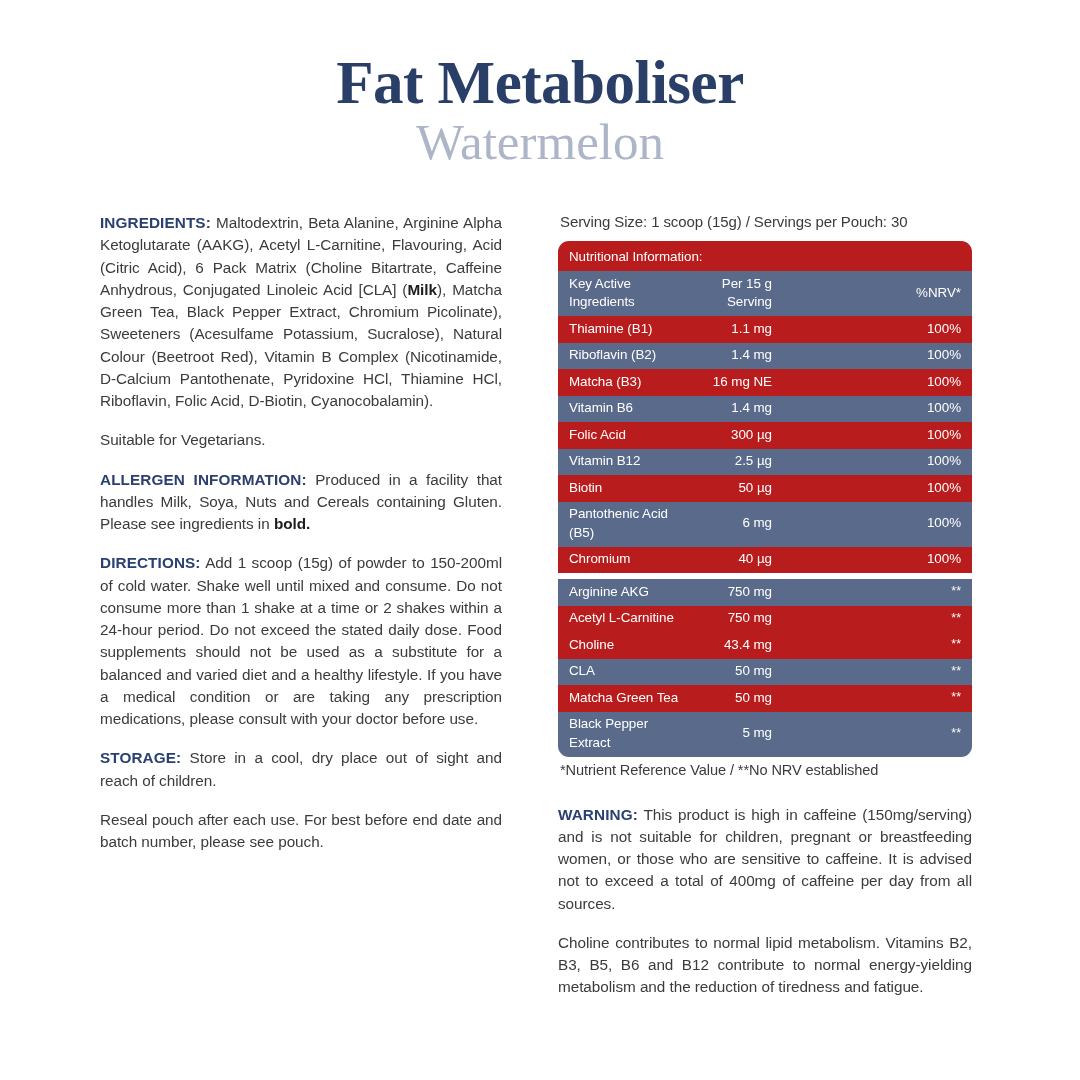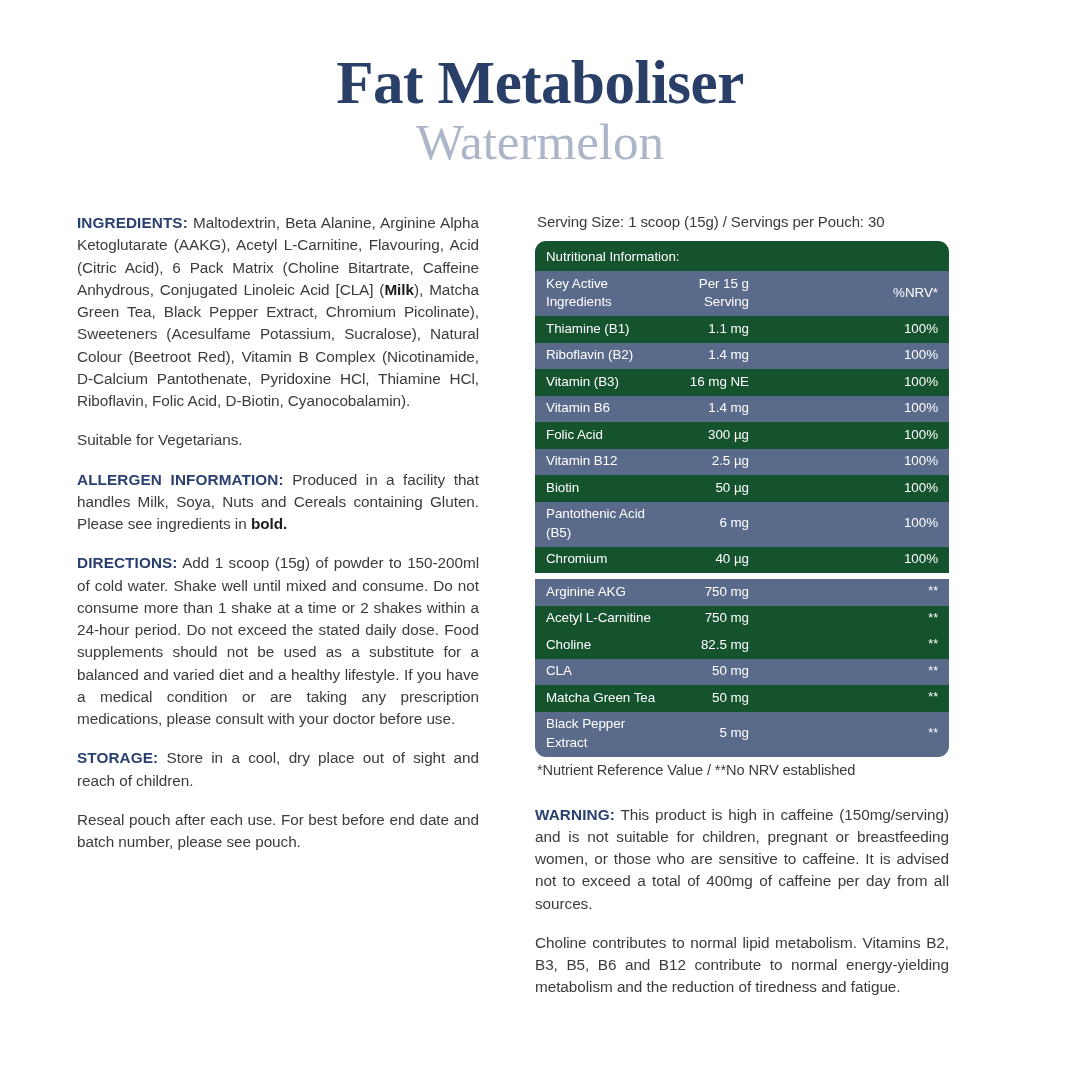--- a/index.html
+++ b/index.html
@@ -46,22 +46,23 @@
   }
 
   
   .columns {
     position: absolute;
     top: 212px;
     left: 0;
     width: 1080px;
     display: flex;
     gap: 56px;
-    padding: 0 108px 0 77px;
+    padding: 0 108px 0 108px;
     box-sizing: border-box;
+    justify-content: flex-end;
   }
   .col-left {
     width: 402px;
     flex: 0 0 402px;
   }
   .col-right {
     width: 414px;
     flex: 0 0 414px;
   }
 
@@ -110,21 +111,21 @@
     border-radius: 11px;
     overflow: hidden;
     background: transparent;
   }
   .nutri-table td {
     padding: 3.5px 11px 4.5px 11px;
     line-height: 1.38;
     vertical-align: middle;
     letter-spacing: -0.05px;
   }
-  .r-dark  { background: #14532d; }
+  .r-dark  { background: #b91c1c; }
   .r-light { background: #5a6a8b; }
   .c-name  { text-align: left; }
   .c-val   { text-align: right; padding-right: 62px !important; }
   .c-nrv   { text-align: right; }
   td.c-name { width: 50%; }
   td.c-val  { width: 32%; }
   td.c-nrv  { width: 18%; }
 
   .row-title td { padding-top: 7px; padding-bottom: 5px; }
   .gap-row td {
@@ -195,21 +196,21 @@
               <td class="c-name">Thiamine (B1)</td>
               <td class="c-val">1.1 mg</td>
               <td class="c-nrv">100%</td>
             </tr>
             <tr class="r-light">
               <td class="c-name">Riboflavin (B2)</td>
               <td class="c-val">1.4 mg</td>
               <td class="c-nrv">100%</td>
             </tr>
             <tr class="r-dark">
-              <td class="c-name">Vitamin (B3)</td>
+              <td class="c-name">Matcha (B3)</td>
               <td class="c-val">16 mg NE</td>
               <td class="c-nrv">100%</td>
             </tr>
             <tr class="r-light">
               <td class="c-name">Vitamin B6</td>
               <td class="c-val">1.4 mg</td>
               <td class="c-nrv">100%</td>
             </tr>
             <tr class="r-dark">
               <td class="c-name">Folic Acid</td>
@@ -246,21 +247,21 @@
               <td class="c-val">750 mg</td>
               <td class="c-nrv stars">**</td>
             </tr>
             <tr class="r-dark">
               <td class="c-name">Acetyl L-Carnitine</td>
               <td class="c-val">750 mg</td>
               <td class="c-nrv stars">**</td>
             </tr>
             <tr class="r-dark">
               <td class="c-name">Choline</td>
-              <td class="c-val">82.5 mg</td>
+              <td class="c-val">43.4 mg</td>
               <td class="c-nrv stars">**</td>
             </tr>
             <tr class="r-light">
               <td class="c-name">CLA</td>
               <td class="c-val">50 mg</td>
               <td class="c-nrv stars">**</td>
             </tr>
             <tr class="r-dark">
               <td class="c-name">Matcha Green Tea</td>
               <td class="c-val">50 mg</td>

